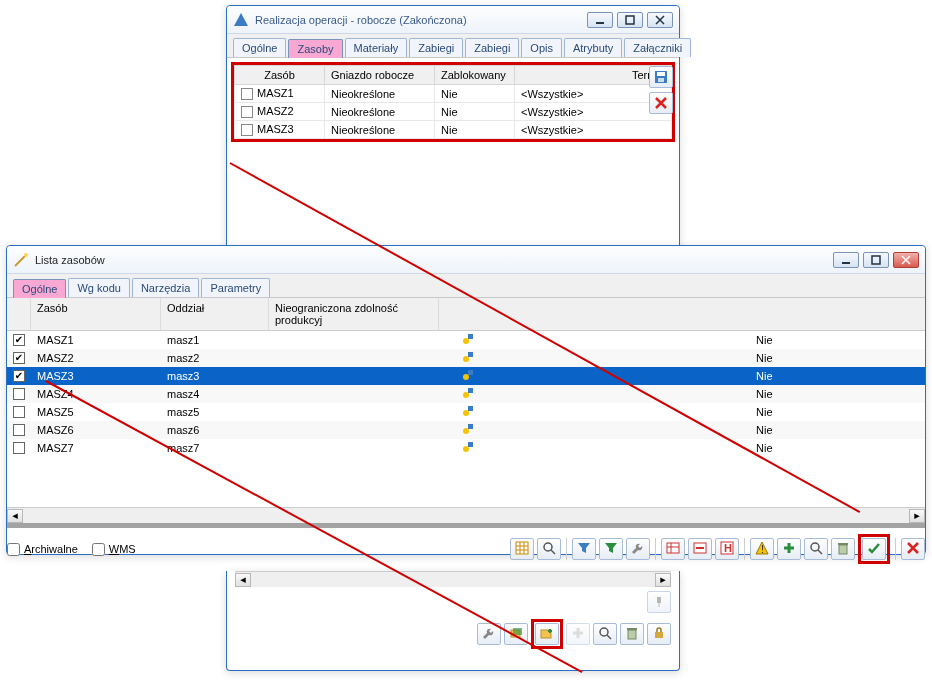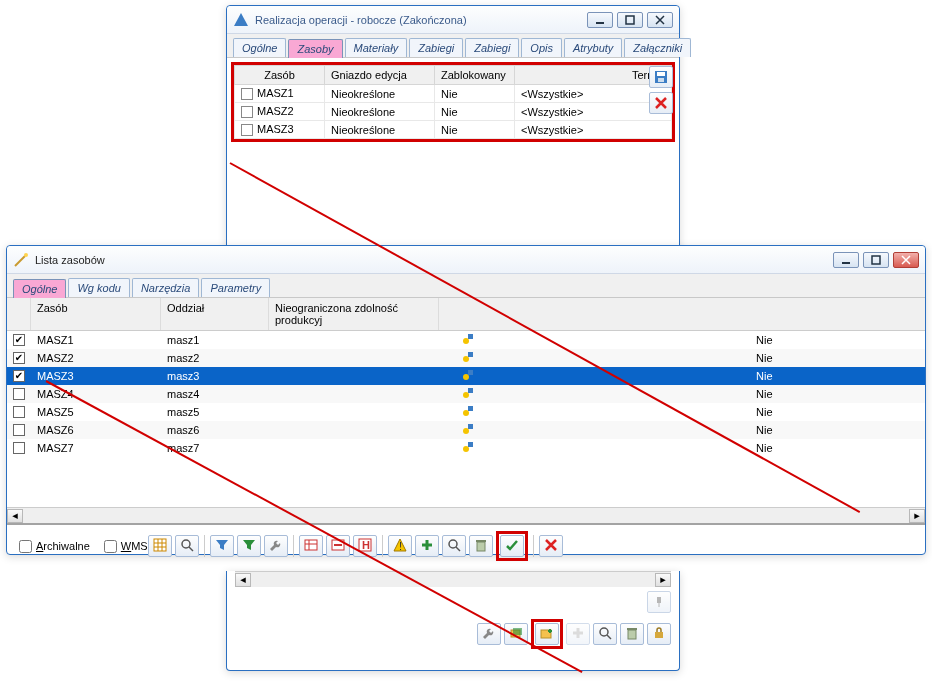--- a/index.html
+++ b/index.html
@@ -7,21 +7,21 @@
   
   .window { position: absolute; background: #fff; border: 1px solid #2a6fc1; border-radius: 4px; box-shadow: 0 2px 8px rgba(0,0,0,.15); }
   .titlebar { height: 28px; background: linear-gradient(#fdfefe,#eef3fa); border-bottom: 1px solid #cfd8e6; display: flex; align-items: center; padding: 0 6px; border-radius: 4px 4px 0 0; }
   .titlebar .icon { width: 16px; height: 16px; margin-right: 6px; }
   .titlebar .title { color: #3a5a8a; flex: 1; }
   .winbtns { display: flex; gap: 4px; }
   .winbtn { width: 26px; height: 16px; border: 1px solid #7a93b8; border-radius: 2px; background: linear-gradient(#f6f9fd,#d7e4f2); display: flex; align-items: center; justify-content: center; cursor: pointer; }
   .winbtn.close { background: linear-gradient(#f2b0ab,#d85a50); border-color:#b03e36; color:#fff; }
   .winbtn svg { width: 10px; height: 10px; }
   
-  .tabs { display: flex; gap: 2px; padding: 4px 6px 0 6px; border-bottom: 1px solid #c8c8c8; background:#f0f0f0;font-style:italic; }
+  .tabs { display: flex; gap: 2px; padding: 4px 6px 0 6px; border-bottom: 1px solid #c8c8c8; background:#f0f0f0; }
   .tab { padding: 3px 8px; border: 1px solid #9fb7d4; border-bottom: none; background: #f1f5fb; border-radius: 2px 2px 0 0; cursor: pointer; color:#2a4a7a; }
   .tab.active { background: #f9a8d4; position: relative; top: 1px; border-color:#7a93b8; }
   
   
   .grid1-wrap { margin: 4px; border: 3px solid #d10000; }
   .grid1 { width: 100%; border-collapse: collapse; }
   .grid1 th { background:#f0f0f0; border:1px solid #d6d6d6; padding:3px 6px; text-align:left; font-weight:normal; }
   .grid1 td { border:1px solid #e8e8e8; padding:2px 6px; }
   .g1chk { width:12px; height:12px; border:1px solid #888; display:inline-block; vertical-align:middle; margin-right:4px; background:#fff; }
   
@@ -47,21 +47,21 @@
   .c-typ { width:88px; text-align:center; }
   .c-rodzaj { width:238px; }
   .c-nieorg { width:170px; }
   
   .typicon { width:16px; height:14px; display:inline-block; }
   
   .hscroll { height:16px; background:#efefef; border-top:1px solid #ccc; display:flex; align-items:center; }
   .scrbtn { width:16px; height:14px; border:1px solid #b8b8b8; background:linear-gradient(#fafafa,#e0e0e0); display:flex; align-items:center; justify-content:center; }
   .scrtrack { flex:1; height:14px; }
   
-  .footer { display:flex; align-items:center; padding:6px 12px; border-top:2px solid #a3a3a3; justify-content:flex-start; }
+  .footer { display:flex; align-items:center; padding:6px 0; border-top:5px solid #a3a3a3; justify-content:space-between; }
   .footer-left { display:flex; gap:14px; align-items:center; }
   .footer-left label { display:flex; align-items:center; gap:4px; }
   .footer-left input[type="checkbox"]{ margin:0; }
   .footer-right { display:flex; gap:3px; align-items:center; }
   .sep { width:1px; height:22px; background:#ccc; margin:0 2px; }
   
   .ok-highlight { border:3px solid #d10000; padding:1px; }
   
   
   .btm-scroll { margin:0 8px; }
@@ -110,21 +110,21 @@
       <div class="tab">Atrybuty</div>
       <div class="tab">Załączniki</div>
     </div>
   <div style="display:flex;">
     <div style="flex:1;">
       <div class="grid1-wrap">
         <table class="grid1">
           <thead>
               <tr>
             <th style="width:90px;text-align:center">Zasób</th>
-            <th style="width:110px">Gniazdo edycja</th>
+            <th style="width:110px">Gniazdo robocze</th>
             <th style="width:80px">Zablokowany</th>
             <th style="text-align:right">Termin</th>
           </tr>
             </thead>
           <tbody id="grid1-body">
               <tr>
                 <td><span class="g1chk"></span>MASZ1</td>
                 <td>Nieokreślone</td>
                 <td>Nie</td>
                 <td>&lt;Wszystkie&gt;</td>

